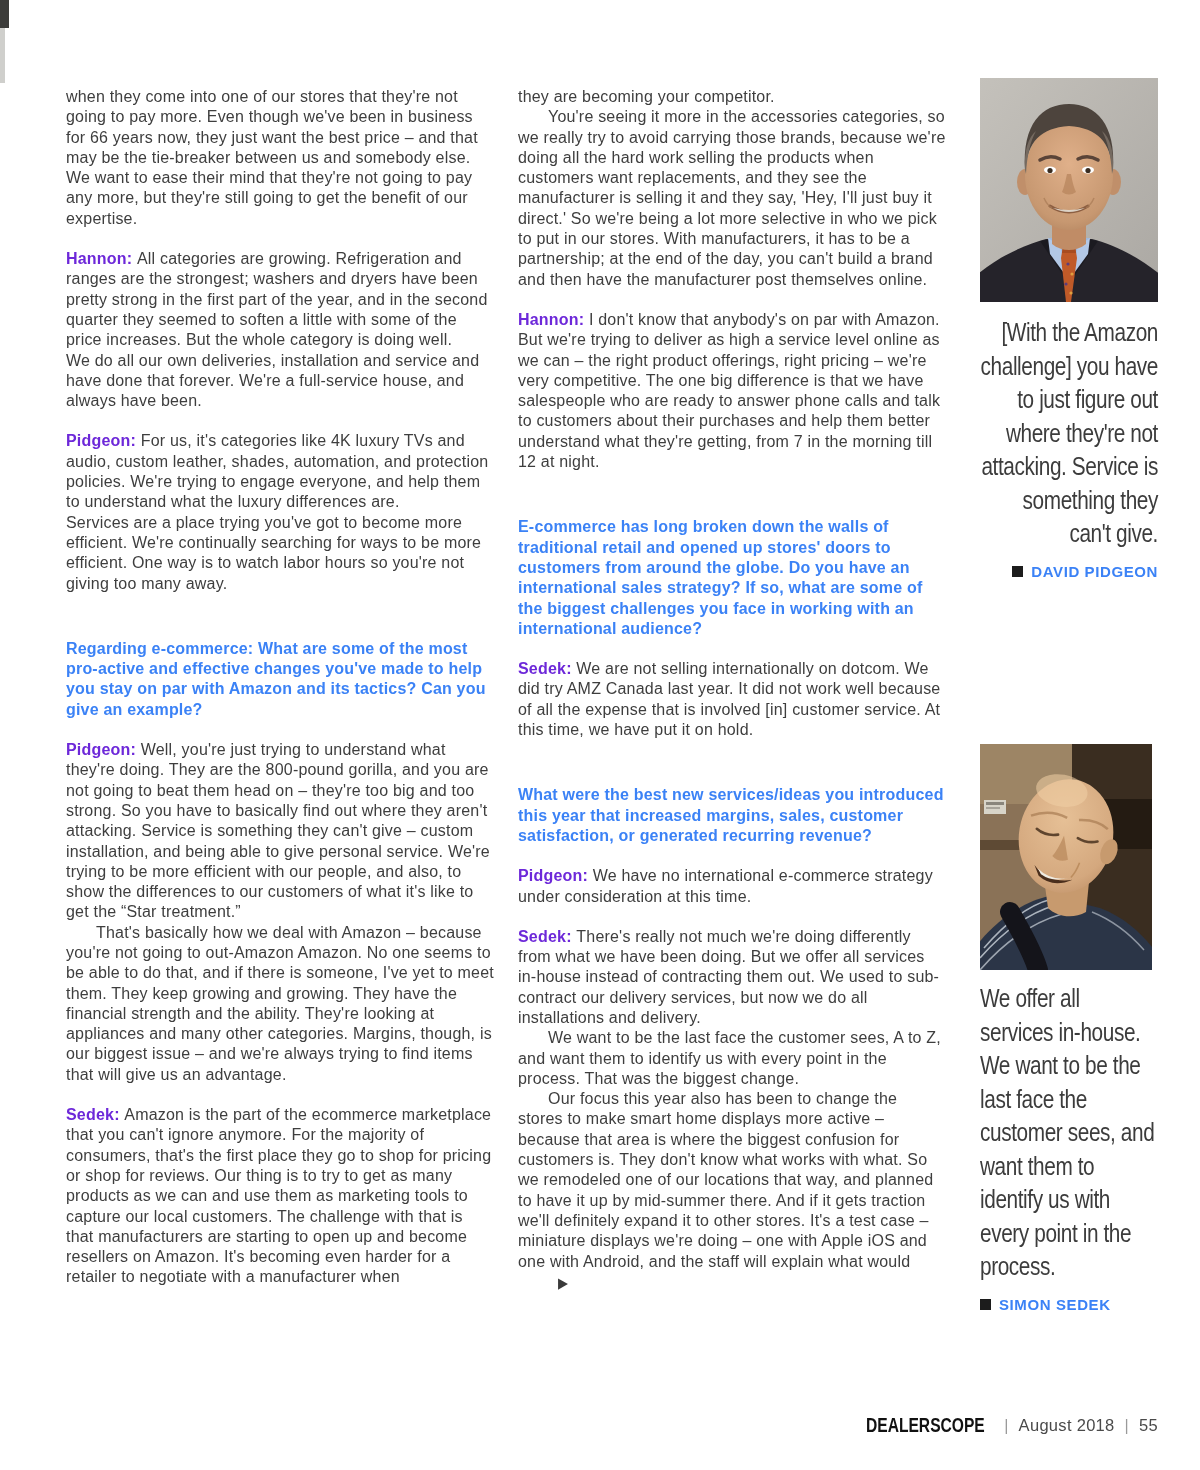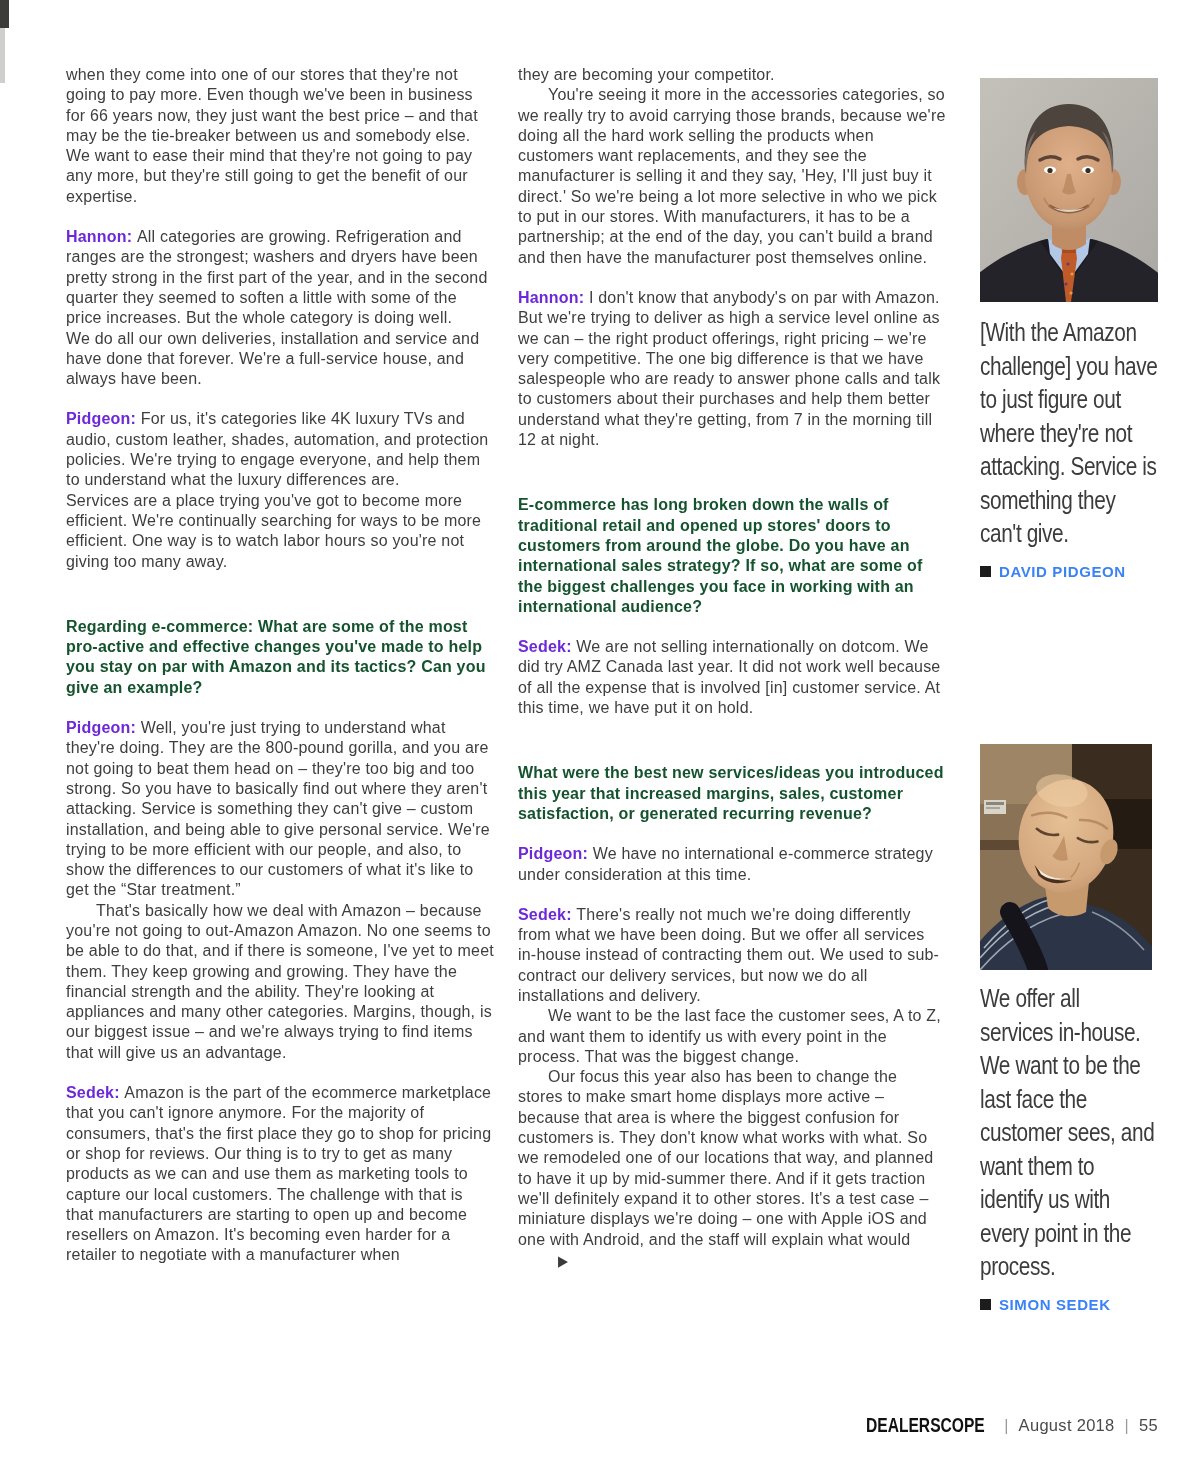--- a/index.html
+++ b/index.html
@@ -10,38 +10,38 @@
     color: #3e3e3e;
     overflow: hidden;
   }
 
   
   .corner-dark  { position: absolute; left: 0; top: 0; width: 9px; height: 28px; background: #3c3c3a; }
   .corner-gray  { position: absolute; left: 0; top: 28px; width: 5px; height: 55px; background: #cfcfcc; }
 
   .content {
     position: absolute;
-    left: 66px; top: 65px;
+    left: 66px; top: 87px;
     width: 1092px;
     display: flex;
   }
   .col { width: 428px; }
   .col + .col { margin-left: 24px; }
 
   .para {
     font-size: 16px;
     line-height: 20.3px;
     letter-spacing: 0.2px;
     color: #3e3e3e;
     margin-bottom: 20px;
     text-align: left;
   }
   .para:last-child { margin-bottom: 0; }
   .para strong { color: #6d28d9; font-weight: bold; }
-  .para.bold { font-weight: bold; color: #14532d; margin-top: 45px; }
+  .para.bold { font-weight: bold; color: #3b82f6; margin-top: 45px; }
   .part { display: block; }
   .part.indent { text-indent: 30px; }
 
   .arrow {
     display: inline-block;
     margin-left: 10px;
     font-size: 13px;
     color: #3a3a3a;
     transform: scaleY(1.15);
   }
@@ -50,21 +50,21 @@
   .rail { position: absolute; left: 980px; top: 0; width: 178px; height: 1470px; }
   .photo {
     position: absolute; left: 0; width: 178px; overflow: hidden;
     background: #b5b2ad;
   }
   .photo svg { display: block; }
   #photo-pidgeon { top: 78px;  height: 224px; }
   #photo-sedek   { top: 744px; height: 226px; width: 172px; }
 
   .pullquote { position: absolute; left: 0; width: 178px; }
-  #quote-pidgeon { top: 316px; }
+  #quote-pidgeon { top: 316px; text-align: right; }
   #quote-sedek   { top: 982px; }
   .pq-text {
     font-size: 26px;
     line-height: 33.5px;
     color: #3c3c3c;
     letter-spacing: -0.5px;
     transform: scaleX(0.80);
     transform-origin: left top;
     width: 125%;
   }

